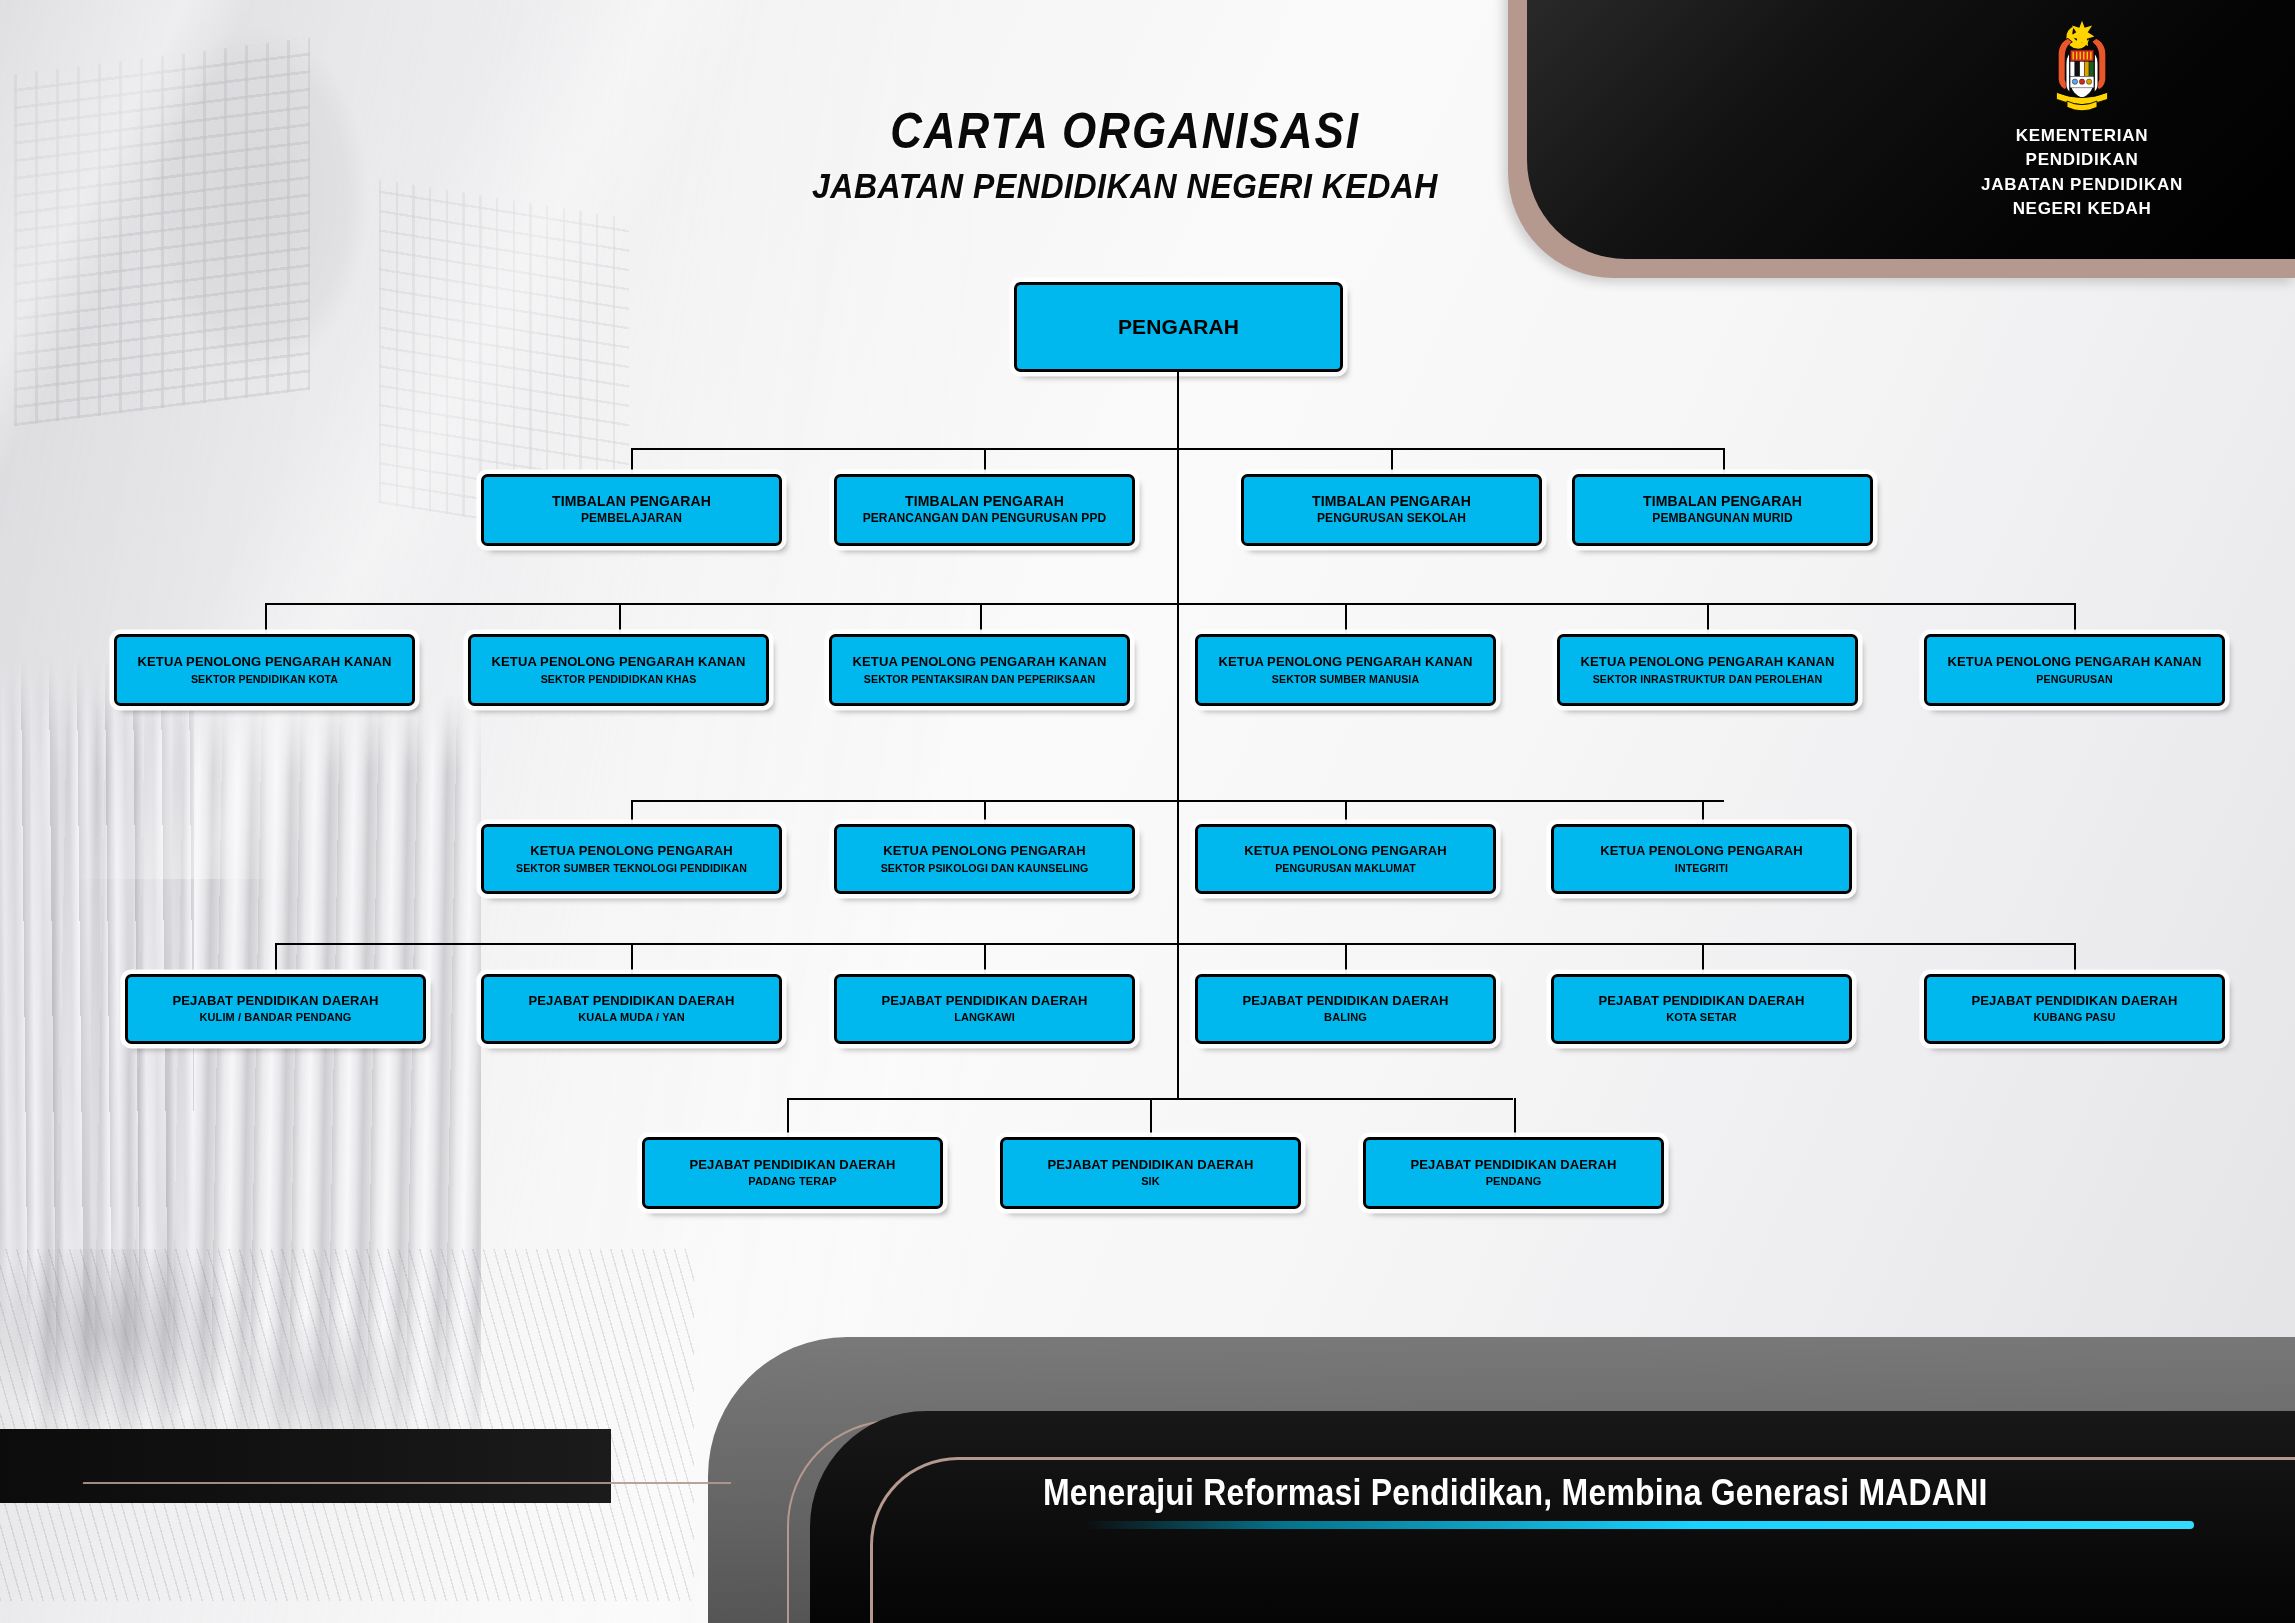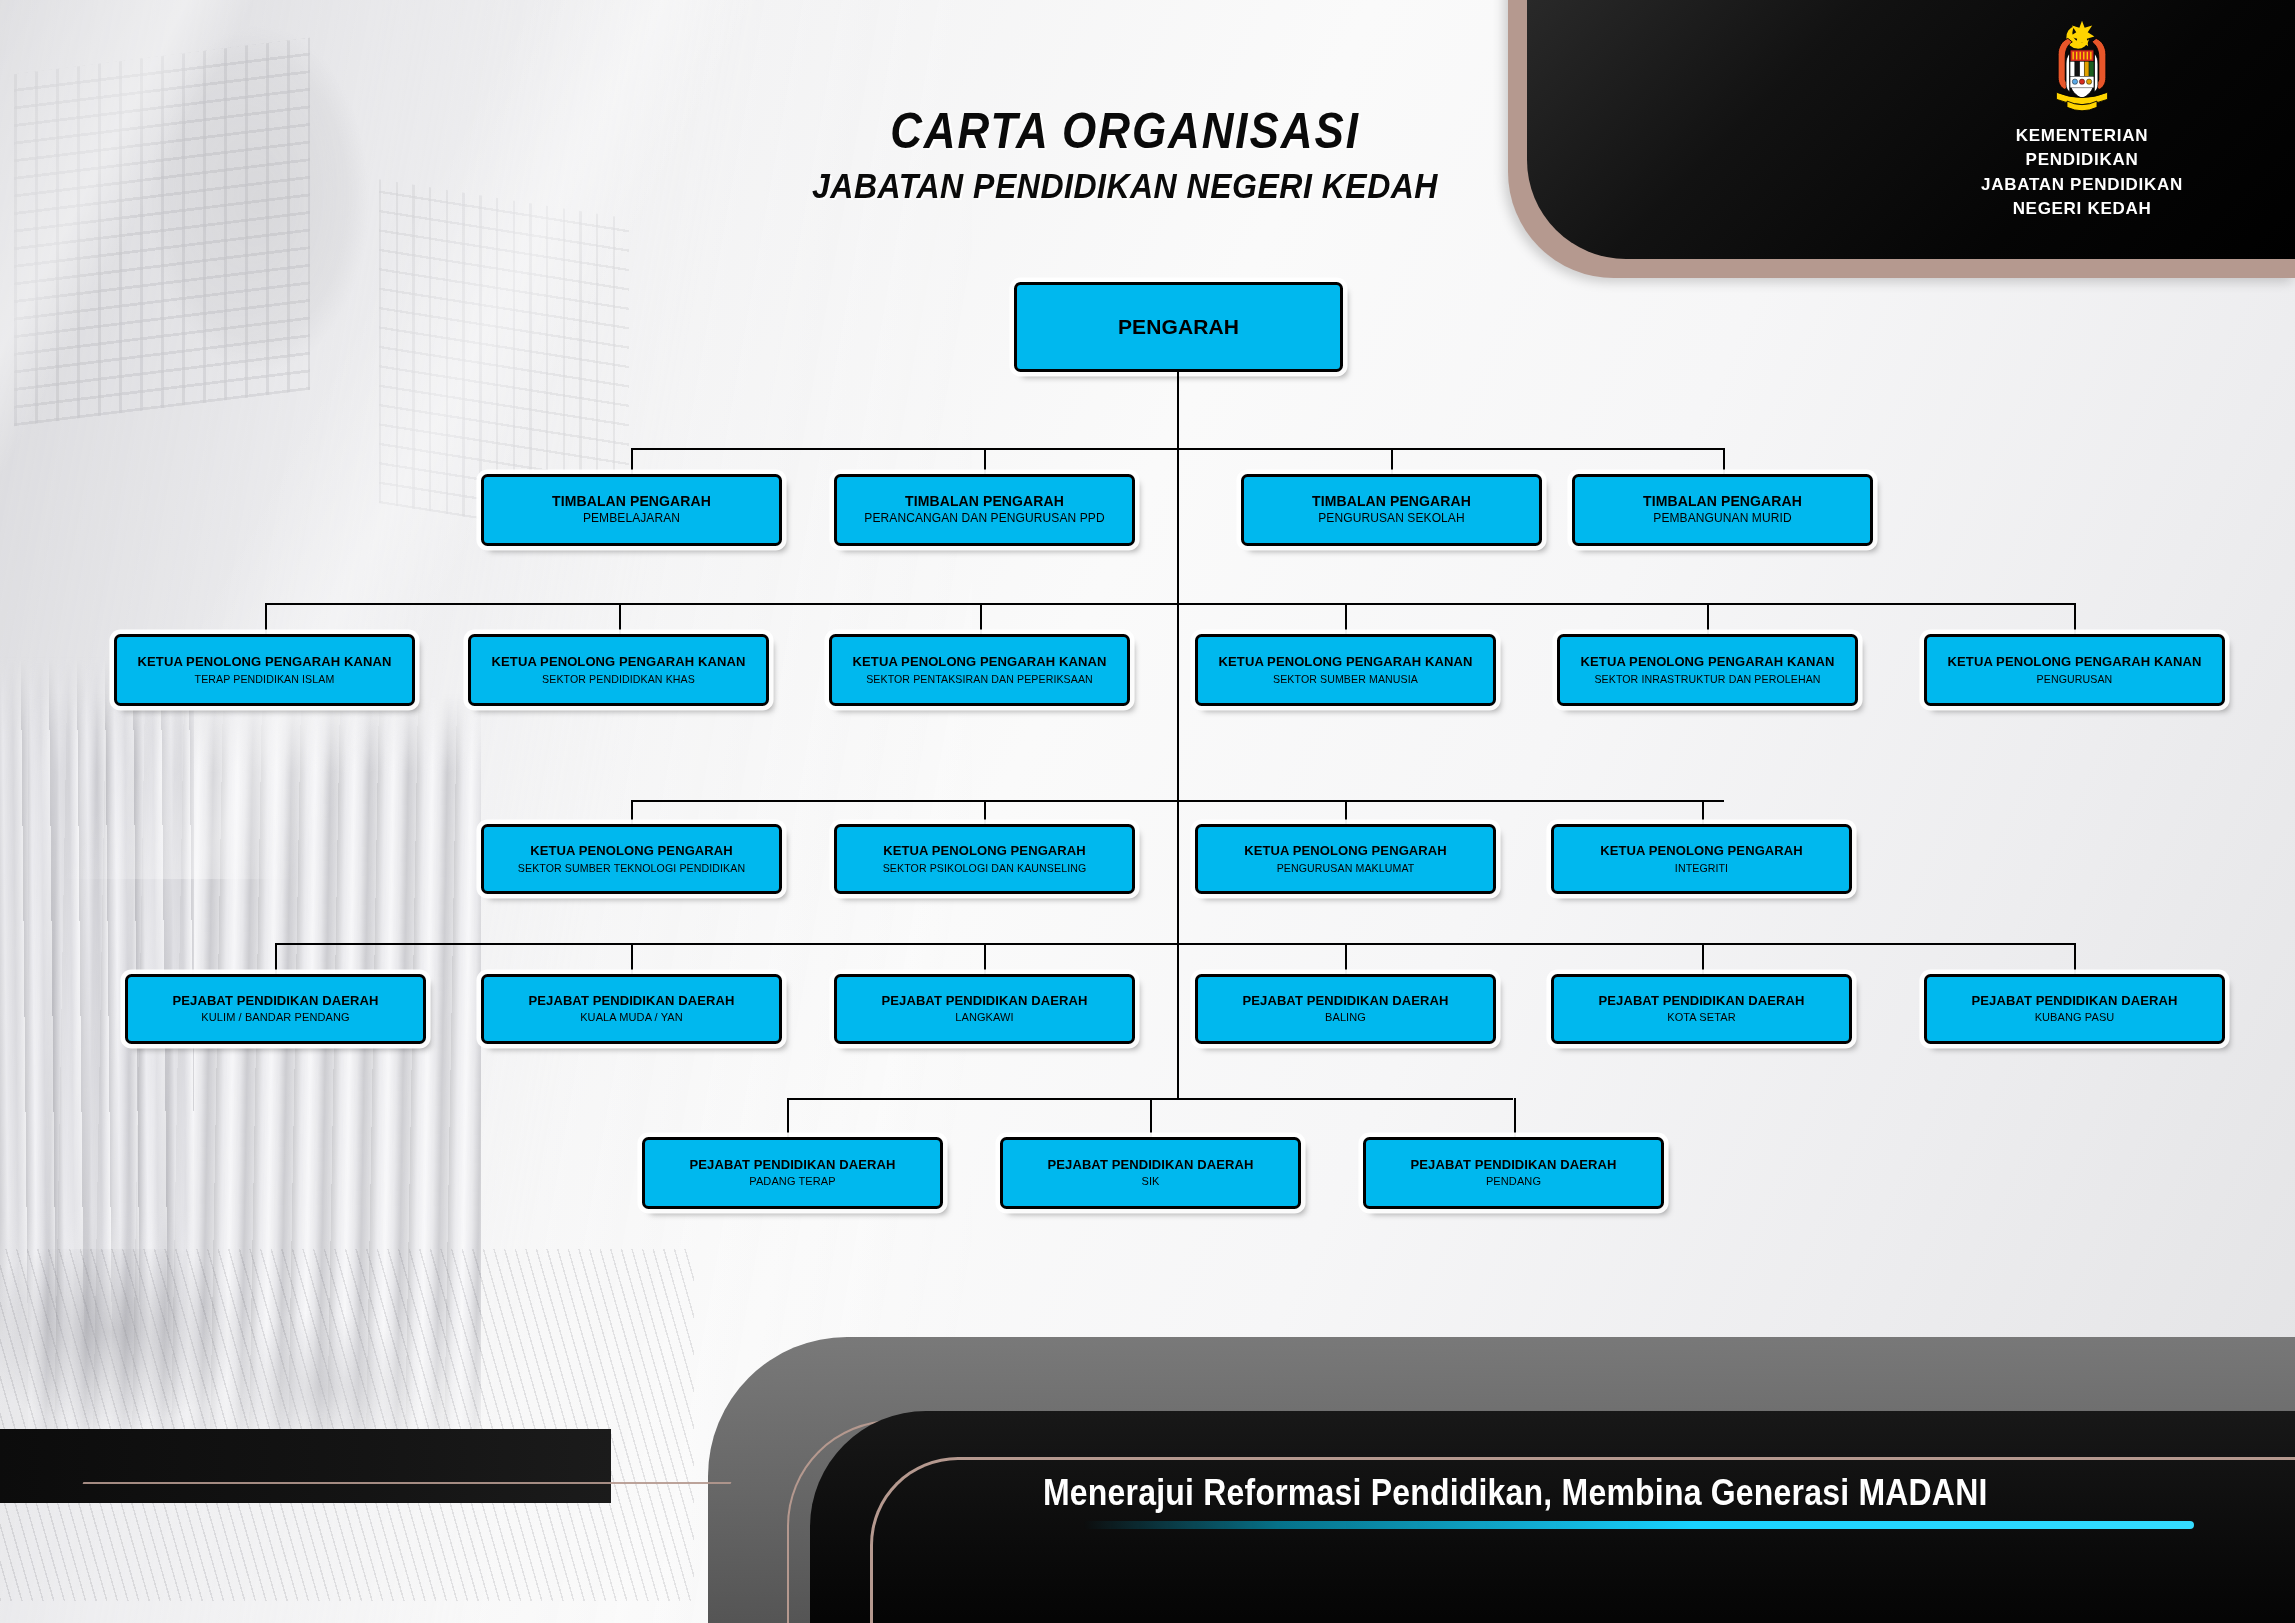--- a/index.html
+++ b/index.html
@@ -140,21 +140,21 @@
   .node {
     position:absolute;
     background:#00b8ee;
     border:3.2px solid #000;
     border-radius:6.5px;
     box-shadow: 4.6px 5.6px 0 -0.9px rgba(0,0,0,.0), 0 0 0 4.6px rgba(255,255,255,.95), 5.6px 6.5px 6.5px -1.9px rgba(0,0,0,.35);
     display:flex; flex-direction:column; align-items:center; justify-content:center;
     text-align:center; color:#000; padding:1.9px 5.6px;
   }
   .node .t1 { font-weight:bold; letter-spacing:0.1px; line-height:1.1; }
-  .node .t2 { font-weight:normal; letter-spacing:0.1px; line-height:1.15; margin-top:3.2px; }
+  .node .t2 { font-weight:bold; letter-spacing:0.1px; line-height:1.15; margin-top:3.2px; }
 
   .n-root .t1 { font-size:21px; }
   .n-l2 .t1 { font-size:14px; } .n-l2 .t2 { font-size:12px; }
   .n-l3 .t1 { font-size:13px; } .n-l3 .t2 { font-size:10.6px; }
   .n-l4 .t1 { font-size:13px; } .n-l4 .t2 { font-size:10.6px; }
   .n-l5 .t1 { font-size:13px; } .n-l5 .t2 { font-size:11px; }
   .n-l6 .t1 { font-size:13px; } .n-l6 .t2 { font-size:11px; }
 
   .line { position:absolute; background:#000; }
   .line.v { width:2.3px; }
@@ -306,21 +306,21 @@
   <div class="line h" style="left:257px; top:603px; width:1811px;"></div>
   <div class="line v" style="left:257px; top:603px; height:31px;"></div>
   <div class="line v" style="left:611px; top:603px; height:31px;"></div>
   <div class="line v" style="left:972px; top:603px; height:31px;"></div>
   <div class="line v" style="left:1337px; top:603px; height:31px;"></div>
   <div class="line v" style="left:1699px; top:603px; height:31px;"></div>
   <div class="line v" style="left:2066px; top:603px; height:31px;"></div>
 
   <div class="node n-l3" style="left:106px; top:634px; width:301px; height:72px;">
     <div class="t1">KETUA PENOLONG PENGARAH KANAN</div>
-    <div class="t2">TERAP PENDIDIKAN ISLAM</div>
+    <div class="t2">SEKTOR PENDIDIKAN KOTA</div>
   </div>
   <div class="node n-l3" style="left:460px; top:634px; width:301px; height:72px;">
     <div class="t1">KETUA PENOLONG PENGARAH KANAN</div>
     <div class="t2">SEKTOR PENDIDIDKAN KHAS</div>
   </div>
   <div class="node n-l3" style="left:821px; top:634px; width:301px; height:72px;">
     <div class="t1">KETUA PENOLONG PENGARAH KANAN</div>
     <div class="t2">SEKTOR PENTAKSIRAN DAN PEPERIKSAAN</div>
   </div>
   <div class="node n-l3" style="left:1187px; top:634px; width:301px; height:72px;">

